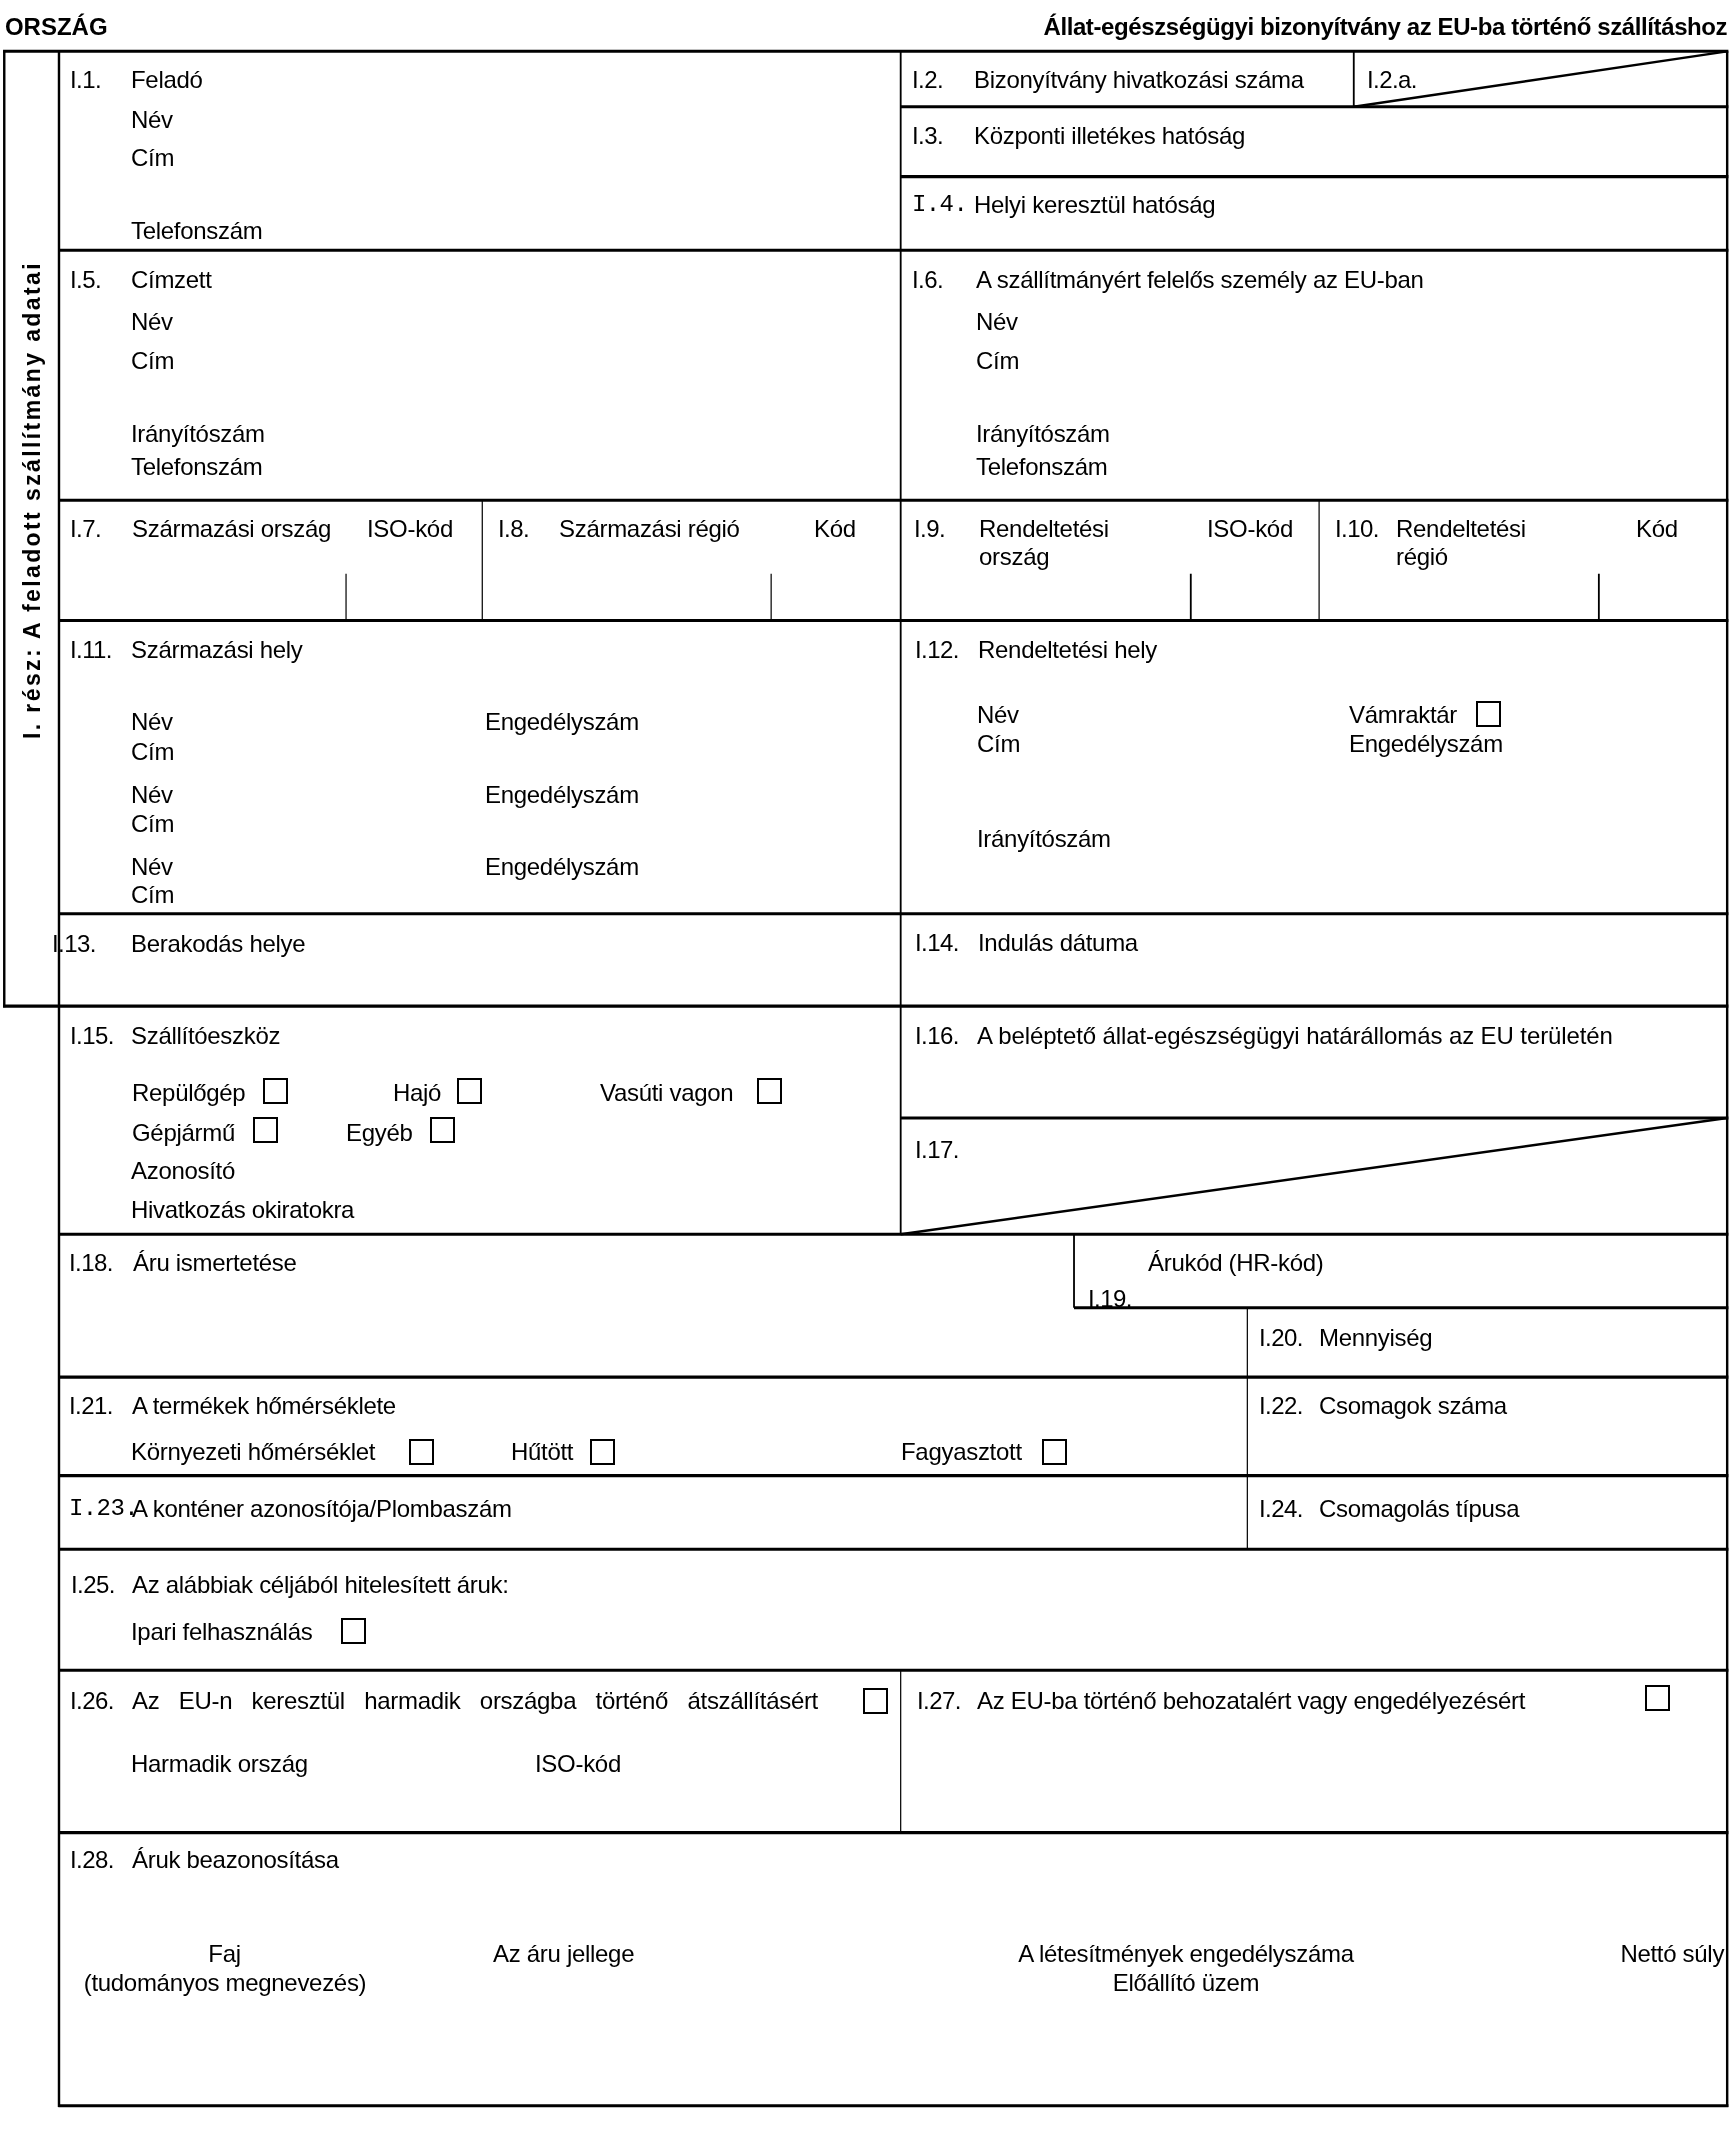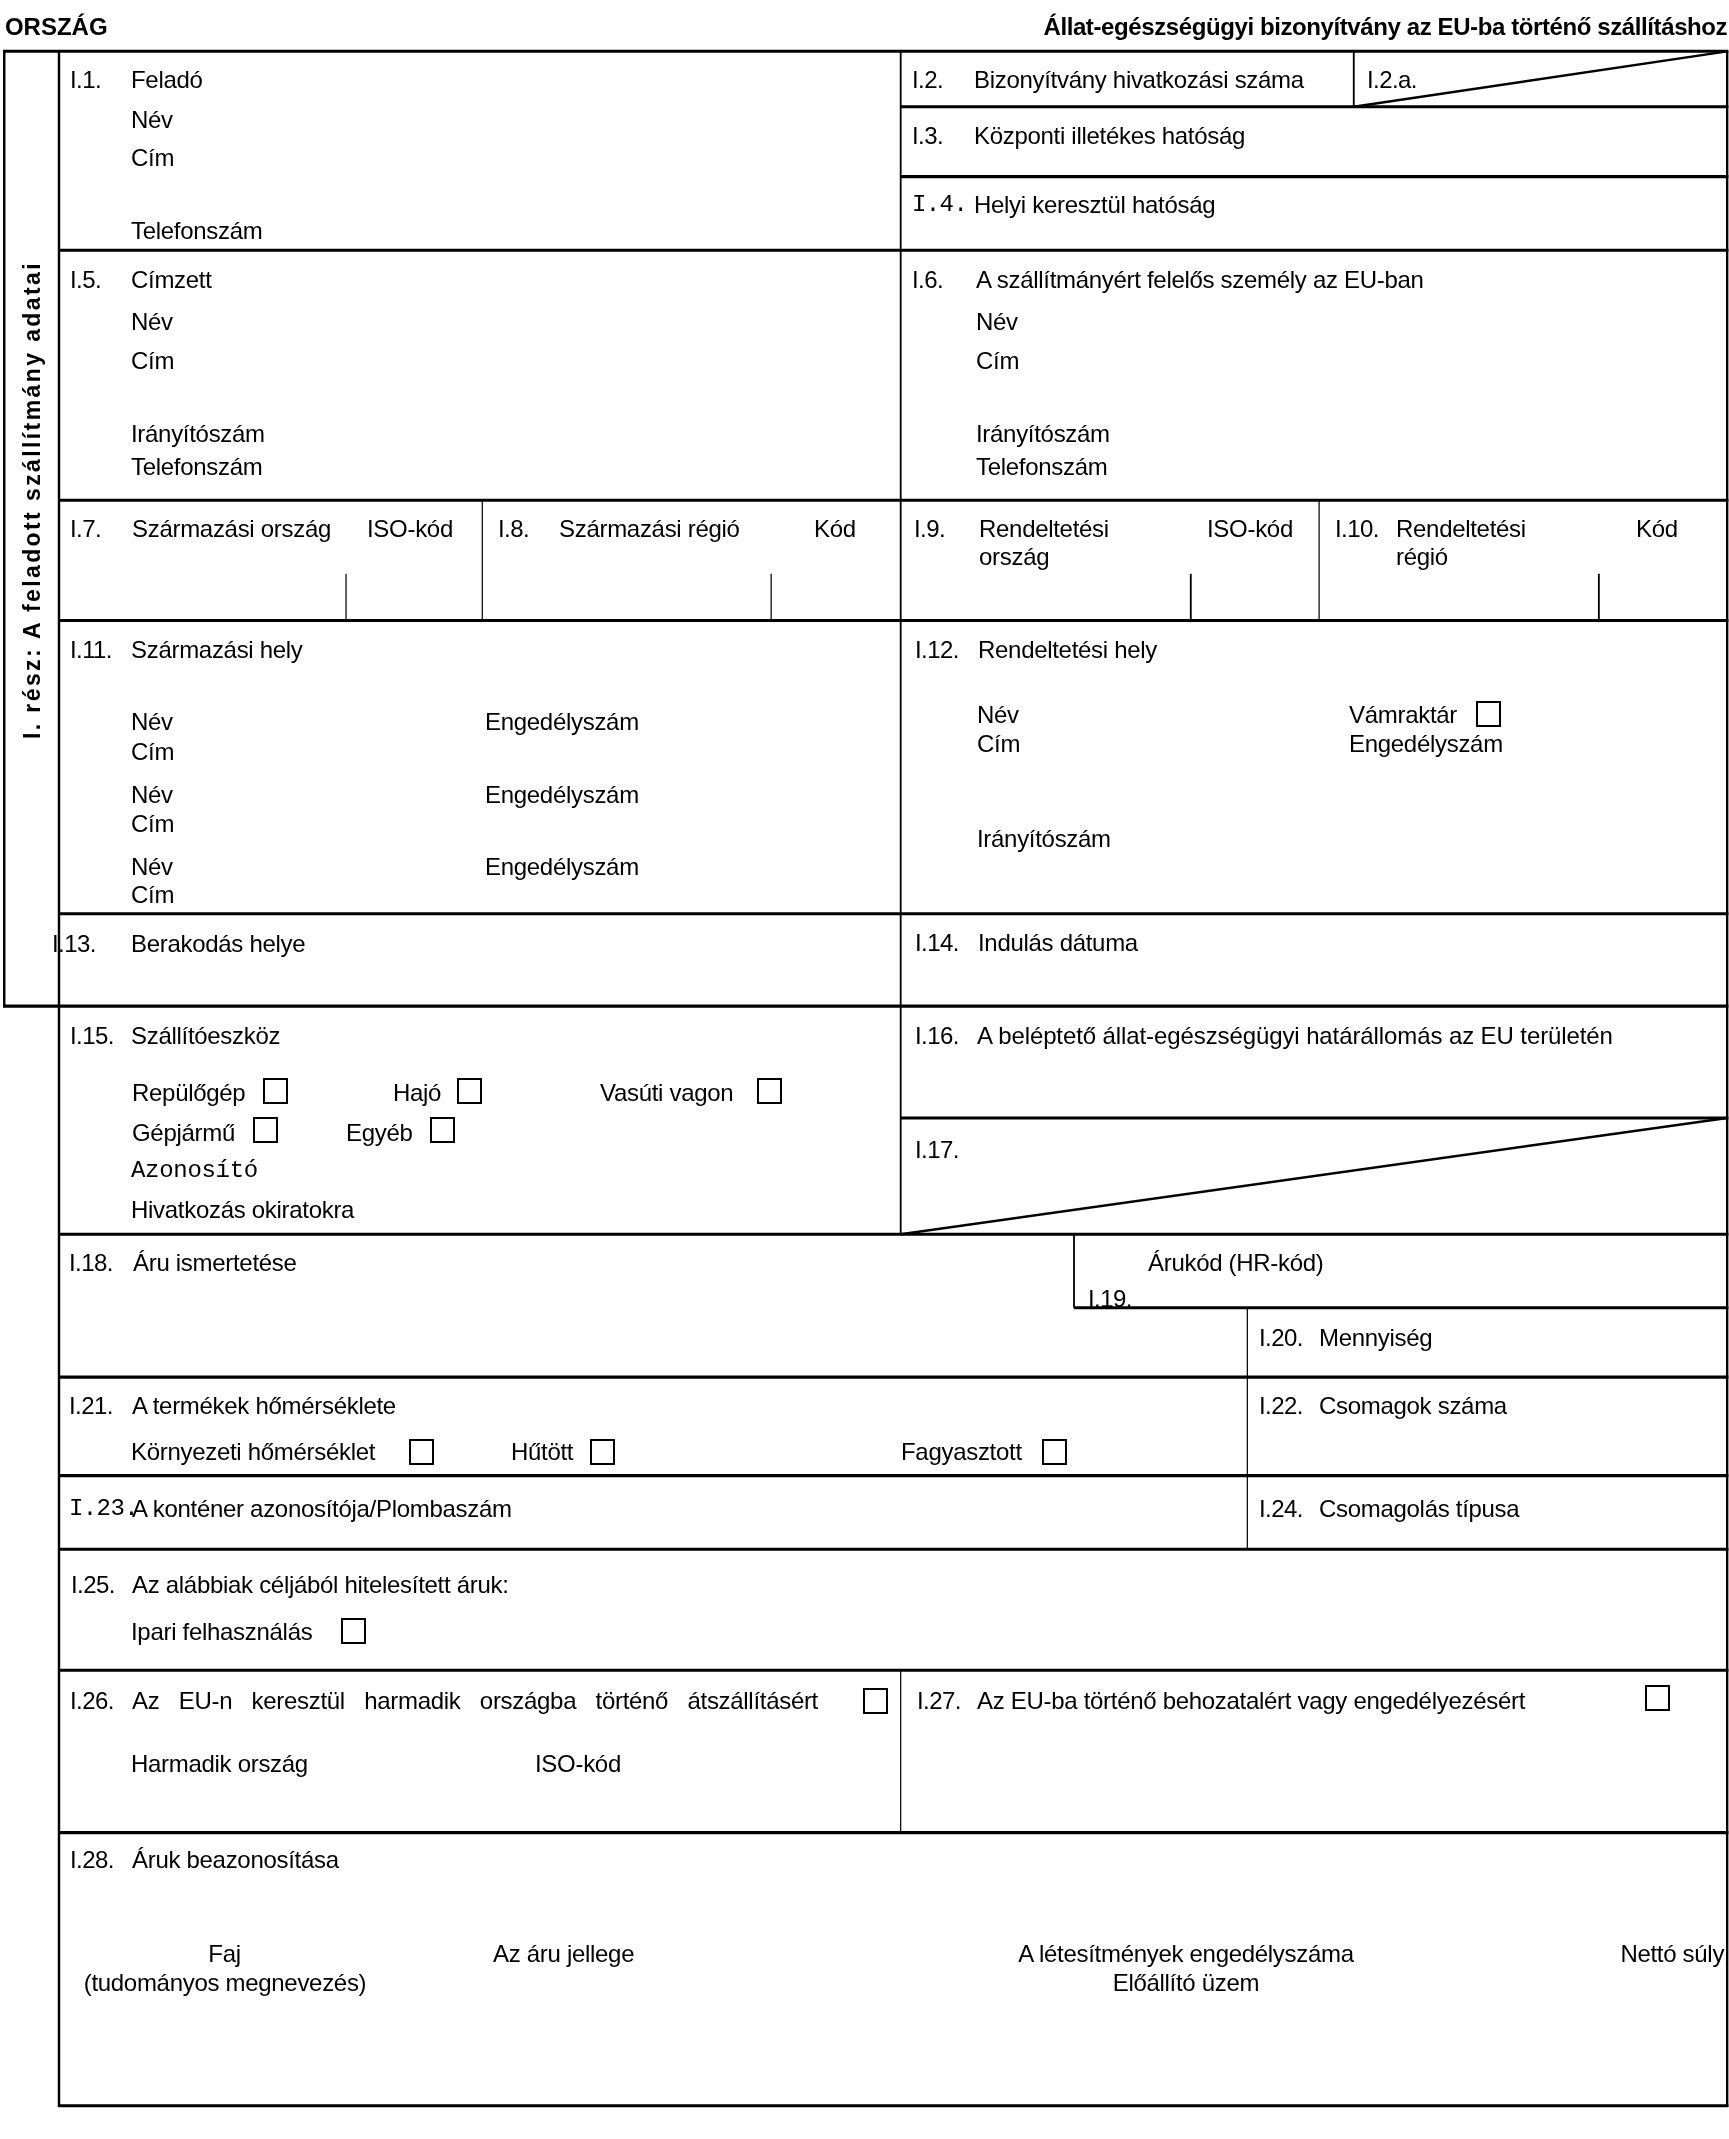--- a/index.html
+++ b/index.html
@@ -138,21 +138,21 @@
 <div class="t" style="left:132px; top:1079px;">Repülőgép</div>
 <div class="cb" style="left:263px; top:1078px;"></div>
 <div class="t" style="left:393px; top:1079px;">Hajó</div>
 <div class="cb" style="left:457px; top:1078px;"></div>
 <div class="t" style="left:600px; top:1079px;">Vasúti vagon</div>
 <div class="cb" style="left:757px; top:1078px;"></div>
 <div class="t" style="left:132px; top:1119px;">Gépjármű</div>
 <div class="cb" style="left:253px; top:1117px;"></div>
 <div class="t" style="left:346px; top:1119px;">Egyéb</div>
 <div class="cb" style="left:430px; top:1117px;"></div>
-<div class="t" style="left:131px; top:1157px;font-family:Liberation Mono, monospace;">Azonosító</div>
+<div class="t" style="left:131px; top:1157px;">Azonosító</div>
 <div class="t" style="left:131px; top:1196px;">Hivatkozás okiratokra</div>
 
 <div class="num" style="left:915px; top:1022px;">I.16.</div>
 <div class="t" style="left:977px; top:1022px; letter-spacing:-0.1px;">A beléptető állat-egészségügyi határállomás az EU területén</div>
 <div class="num" style="left:915px; top:1136px;">I.17.</div>
 
 <div class="num" style="left:69px; top:1249px;">I.18.</div>
 <div class="t" style="left:133px; top:1249px;">Áru ismertetése</div>
 <div class="num" style="left:1088px; top:1249px;margin-top:36px;">I.19.</div>
 <div class="t" style="left:1148px; top:1249px;">Árukód (HR-kód)</div>

